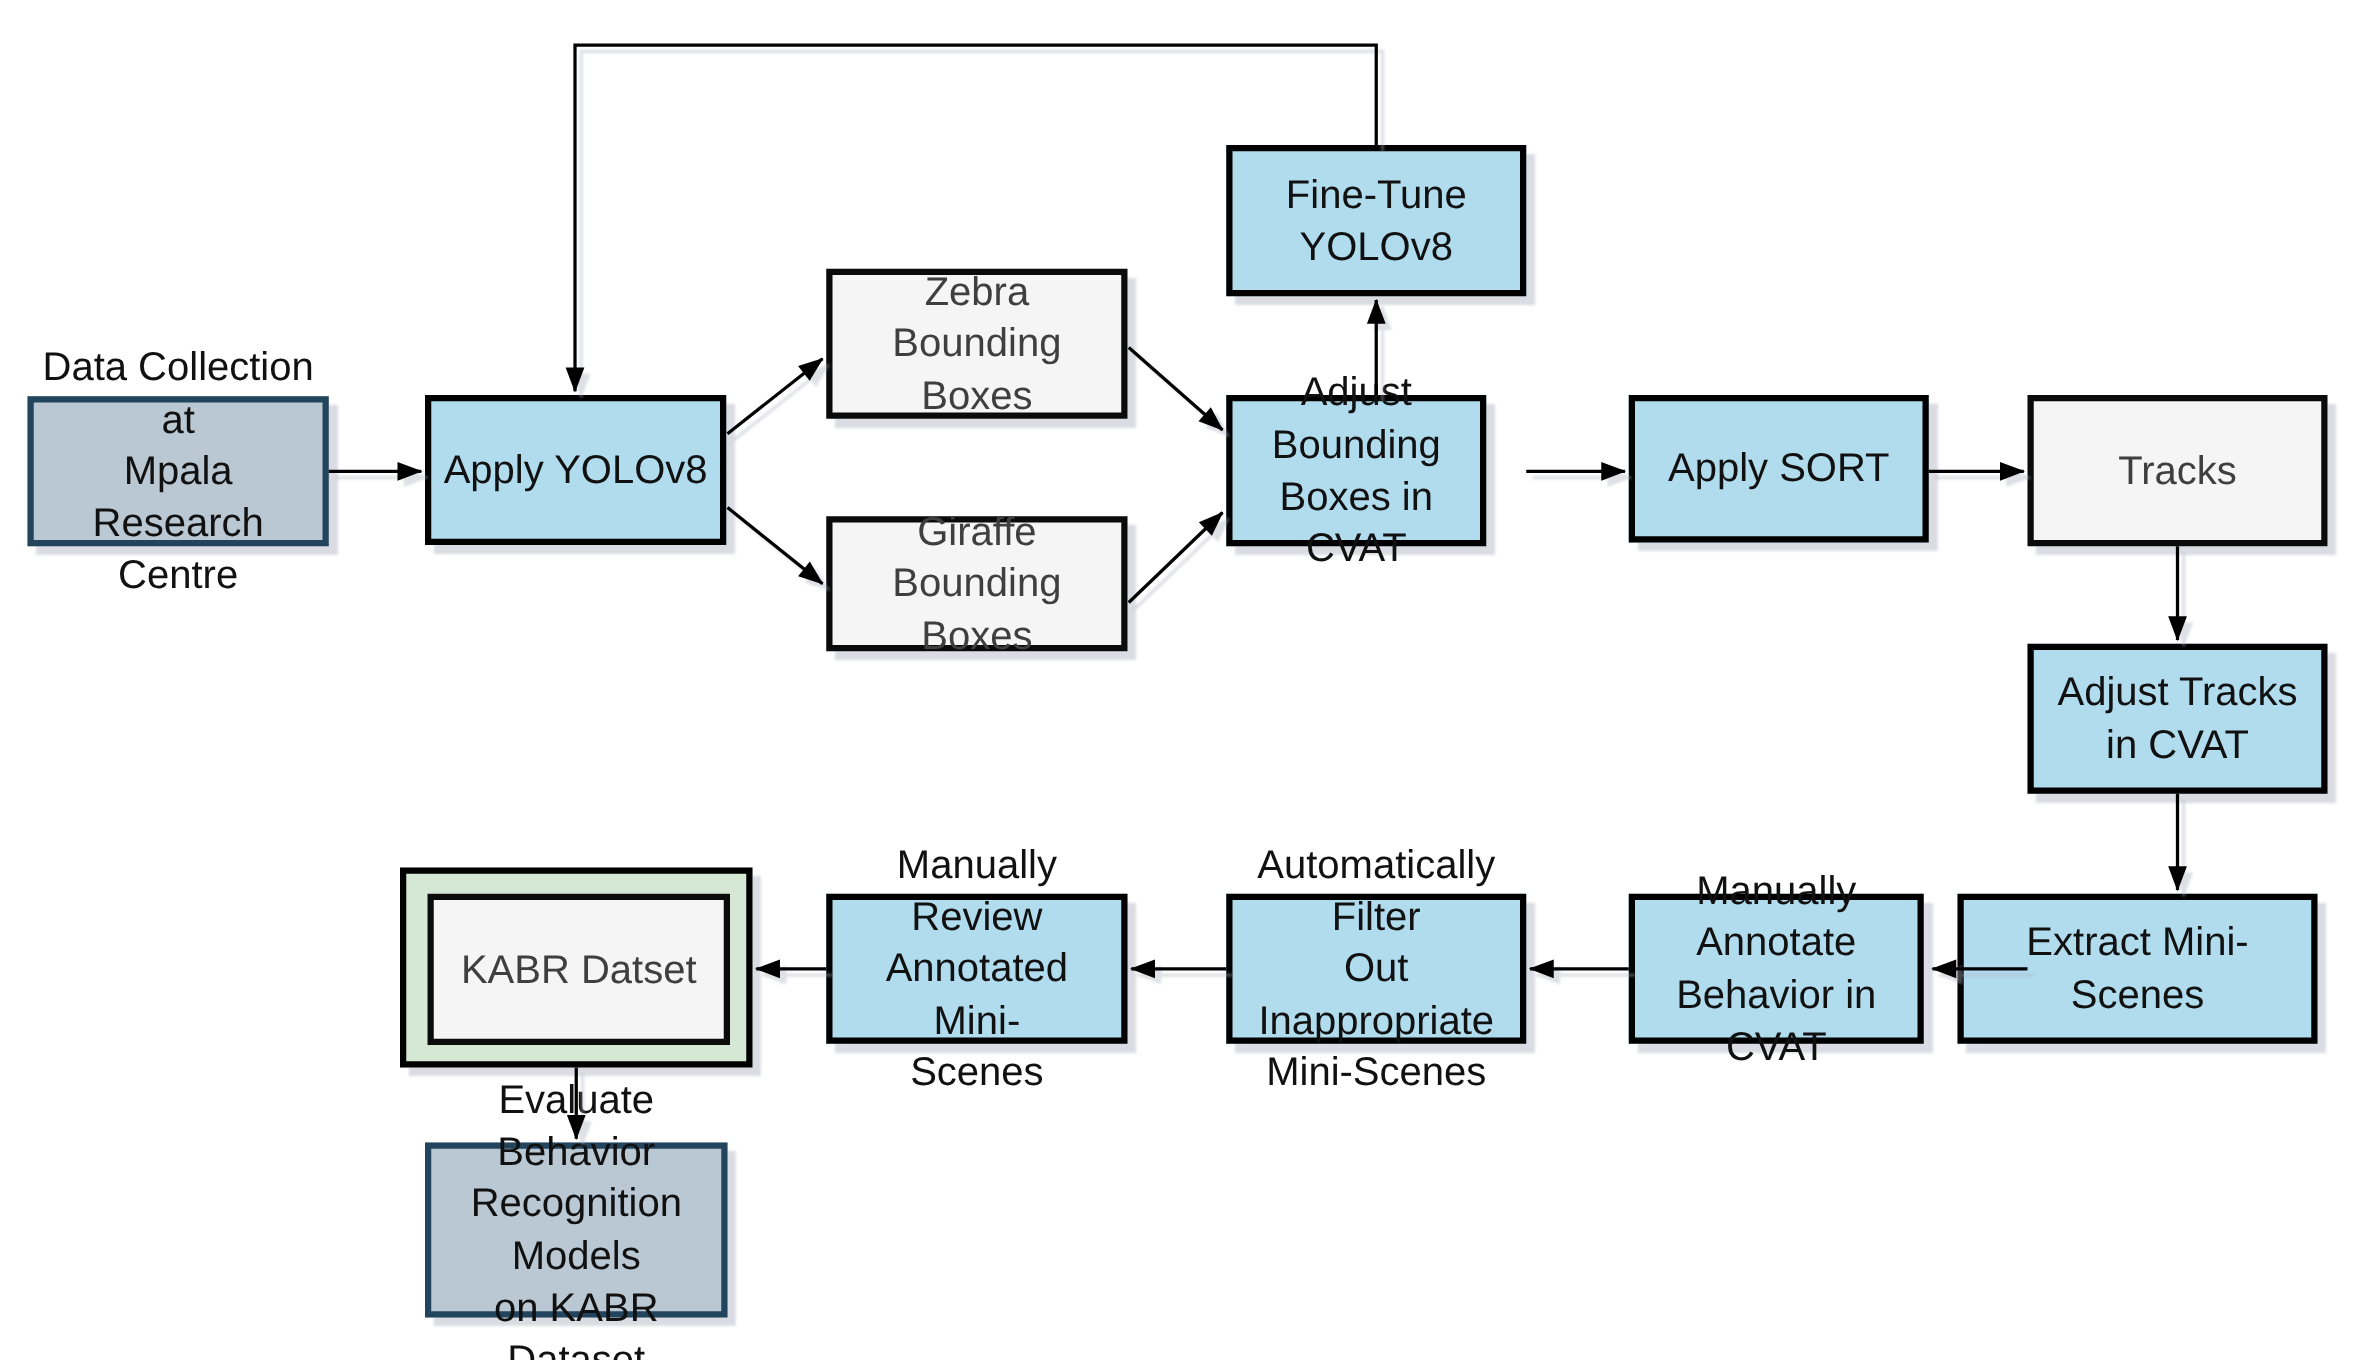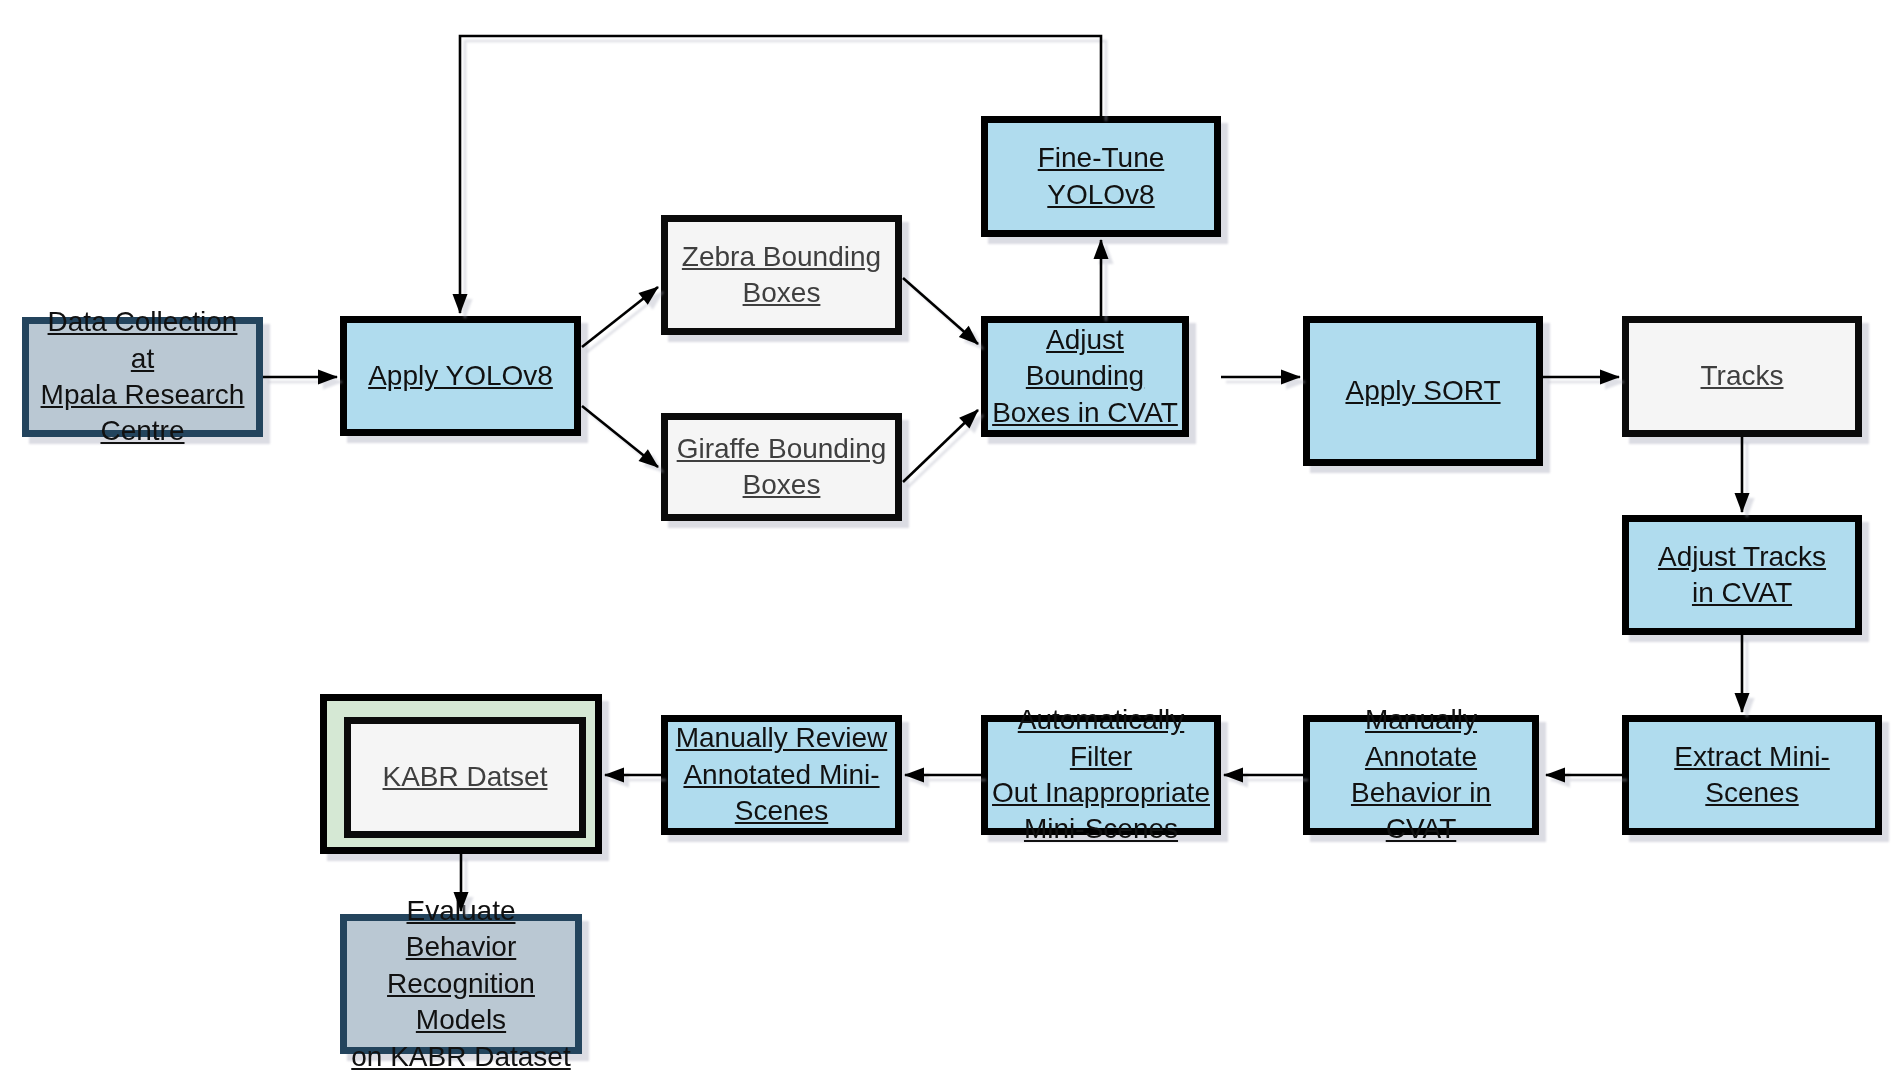--- a/index.html
+++ b/index.html
@@ -9,25 +9,24 @@
     background:var(--background,#ffffff);
     font-family:"Liberation Sans", sans-serif;
     overflow:hidden;
   }
   .node{
     position:absolute;
     box-sizing:border-box;
     display:flex;align-items:center;justify-content:center;
     text-align:center;
     white-space:pre-line;
-    font-size:28px;line-height:1.3;
-    border:7px solid #4d7c0f;
+    font-size:32px;line-height:1.3;
+    border:5px solid #4d7c0f;
     box-shadow:7px 7px 2px rgba(175,178,192,0.45);
     padding:4px;
-    text-decoration:underline;
   }
   .node .label{display:block;width:100%;}
   .process{
     background:var(--process-fill,#b0dcee);
     border-color:var(--process-stroke,#000000);
     color:var(--process-text,#111111);
   }
   .artifact{
     background:var(--artifact-fill,#f5f5f5);
     border-color:var(--artifact-stroke,#0b0b0b);
@@ -85,34 +84,34 @@
 
   <div class="node process" style="left:981px;top:116px;width:240px;height:121px">
     <span class="label">Fine-Tune YOLOv8</span>
   </div>
 
   <div class="node process" style="left:981px;top:316px;width:208px;height:121px">
     <span class="label">Adjust Bounding
 Boxes in CVAT</span>
   </div>
 
-  <div class="node process" style="left:1303px;top:316px;width:240px;height:150px">
+  <div class="node process" style="left:1303px;top:316px;width:240px;height:118px">
     <span class="label">Apply SORT</span>
   </div>
 
   <div class="node artifact" style="left:1622px;top:316px;width:240px;height:121px">
     <span class="label">Tracks</span>
   </div>
 
   <div class="node process" style="left:1622px;top:515px;width:240px;height:120px">
     <span class="label">Adjust Tracks
 in CVAT</span>
   </div>
 
-  <div class="node process" style="left:1622px;top:715px;width:260px;height:120px">
+  <div class="node process" style="left:1566px;top:715px;width:288px;height:120px">
     <span class="label">Extract Mini-Scenes</span>
   </div>
 
   <div class="node process" style="left:1303px;top:715px;width:236px;height:120px">
     <span class="label">Manually Annotate
 Behavior in CVAT</span>
   </div>
 
   <div class="node process" style="left:981px;top:715px;width:240px;height:120px">
     <span class="label">Automatically Filter

